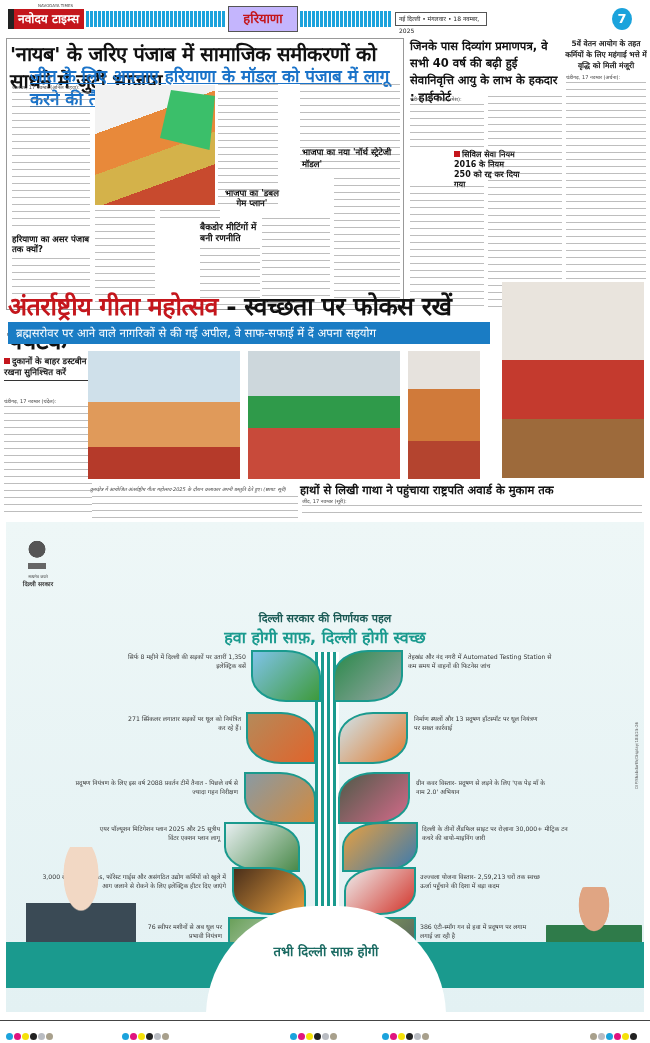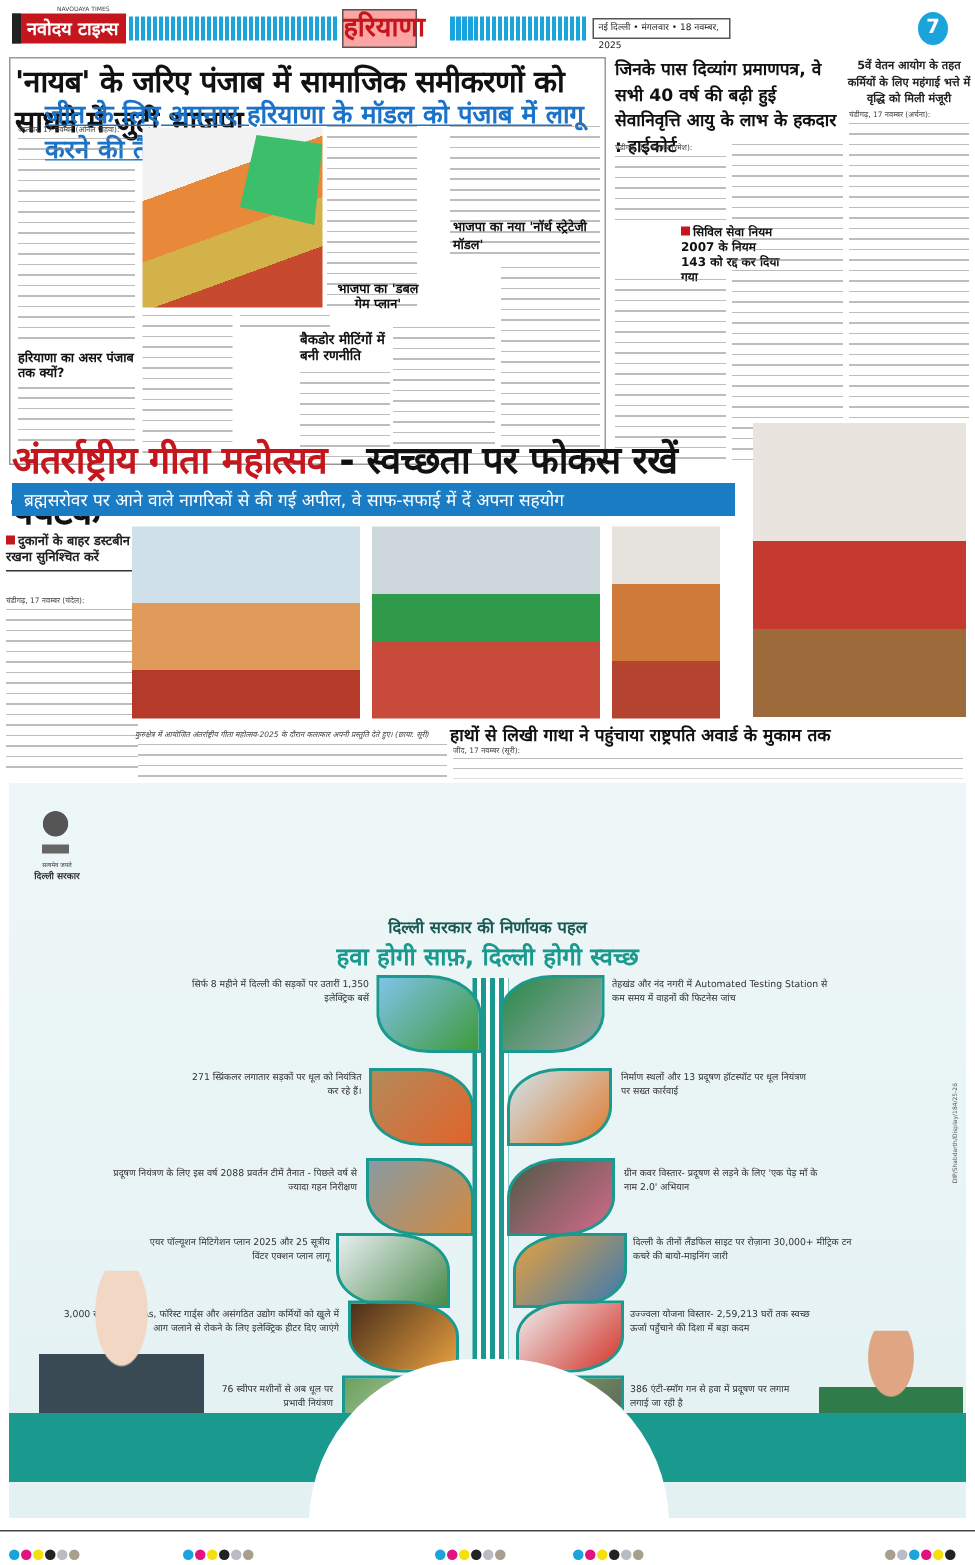--- a/index.html
+++ b/index.html
@@ -2,21 +2,21 @@
 <html><head>
 <meta charset="utf-8">
 <style>
 *{box-sizing:border-box;margin:0;padding:0}
 body{width:650px;height:1043px;background:#fff;font-family:"DejaVu Sans",sans-serif;position:relative;overflow:hidden;color:#222}
 .abs{position:absolute}
 .masthead{left:0;top:0;width:650px;height:36px}
 .brand-small{left:38px;top:3px;font-size:4px;color:#444}
 .brand{left:8px;top:9px;height:20px;width:76px;background:#c4161c;color:#fff;font-weight:bold;font-size:12px;line-height:20px;padding-left:4px;border-left:6px solid #222}
 .stripes{top:11px;height:16px;background:repeating-linear-gradient(90deg,#1ba3dc 0 3px,#fff 3px 4px)}
-.section-tab{left:228px;top:6px;width:50px;height:26px;border:1px solid #555;background:#fca5a5;font-weight:bold;color:#c4161c;font-size:18px;text-align:center;line-height:24px}
+.section-tab{left:228px;top:6px;width:70px;height:26px;border:1px solid #555;background:#c4b5fd;font-weight:bold;color:#c4161c;font-size:13px;text-align:center;line-height:24px}
 .dateline{left:395px;top:12px;width:92px;height:14px;border:1px solid #555;font-size:6px;line-height:12px;padding-left:3px;background:#fff}
 .pageno{left:612px;top:8px;width:20px;height:22px;border-radius:50%;background:#1ba3dc;color:#fff;font-weight:bold;text-align:center;line-height:22px;font-size:13px}
 .box-main{left:6px;top:38px;width:398px;height:272px;border:1px solid #999}
 .h-main{left:10px;top:40px;width:392px;font-size:20px;font-weight:bold;color:#111;letter-spacing:-0.3px}
 .sub-main{left:30px;top:64px;width:360px;font-size:17px;font-weight:bold;color:#1a73c9;text-decoration:underline}
 .col{font-size:5px;line-height:7.2px;color:#444;text-align:justify}
 .txtfill{background:repeating-linear-gradient(180deg,#888 0 1px,transparent 1px 7px);opacity:.55}
 .photo{background:linear-gradient(135deg,#f6a24a,#c87a3d 40%,#2fa54a 70%,#eee)}
 .sub-h{font-weight:bold;color:#111}
 .h-right1{left:410px;top:38px;width:150px;font-size:11.5px;font-weight:bold;line-height:17px;color:#111}
@@ -80,21 +80,21 @@
 <div class="abs txtfill" style="left:218px;top:84px;width:60px;height:120px"></div>
 <div class="abs sub-h" style="left:222px;top:188px;width:60px;font-size:8.5px;line-height:10px;text-align:center">भाजपा का 'डबल गेम प्लान'</div>
 <div class="abs txtfill" style="left:262px;top:218px;width:68px;height:88px"></div>
 <div class="abs txtfill" style="left:300px;top:84px;width:100px;height:90px"></div>
 <div class="abs sub-h" style="left:302px;top:146px;width:100px;font-size:8.5px;line-height:12px;text-align:left">भाजपा का नया 'नॉर्थ स्ट्रेटेजी मॉडल'</div>
 <div class="abs txtfill" style="left:334px;top:178px;width:66px;height:128px"></div>
 
 <div class="abs h-right1">जिनके पास दिव्यांग प्रमाणपत्र, वे सभी 40 वर्ष की बढ़ी हुई सेवानिवृत्ति आयु के लाभ के हकदार : हाईकोर्ट</div>
 <div class="abs col" style="left:410px;top:96px;width:70px">चंडीगढ़, 17 नवम्बर (रमेश):</div>
 <div class="abs txtfill" style="left:410px;top:104px;width:74px;height:48px"></div>
-<div class="abs sub-h" style="left:454px;top:150px;width:68px;font-size:8px;line-height:10px"><span class="red-bullet"></span><span>सिविल सेवा नियम 2007 के नियम 143 को रद्द कर दिया गया</span></div>
+<div class="abs sub-h" style="left:454px;top:150px;width:68px;font-size:8px;line-height:10px"><span class="red-bullet"></span><span>सिविल सेवा नियम 2016 के नियम 250 को रद्द कर दिया गया</span></div>
 <div class="abs txtfill" style="left:410px;top:186px;width:74px;height:124px"></div>
 <div class="abs txtfill" style="left:488px;top:96px;width:74px;height:214px"></div>
 
 <div class="abs h-right2">5वें वेतन आयोग के तहत कर्मियों के लिए महंगाई भत्ते में वृद्धि को मिली मंजूरी</div>
 <div class="abs col" style="left:566px;top:74px;width:80px">चंडीगढ़, 17 नवम्बर (अर्चना):</div>
 <div class="abs txtfill" style="left:566px;top:82px;width:80px;height:200px"></div>
 
 <div class="abs gita-title"><span class="red">अंतर्राष्ट्रीय गीता महोत्सव</span><span> - स्वच्छता पर फोकस रखें पर्यटक</span></div>
 <div class="abs gita-bar">ब्रह्मसरोवर पर आने वाले नागरिकों से की गई अपील, वे साफ-सफाई में दें अपना सहयोग</div>
 <div class="abs photo" style="left:502px;top:282px;width:142px;height:196px;background:linear-gradient(180deg,#e9e4dd 0 40%,#c43a2e 40% 70%,#9d6a3b 70%)"></div>
@@ -146,20 +146,21 @@
   <div class="abs pt" style="left:410px;top:256px;width:130px">ग्रीन कवर विस्तार- प्रदूषण से लड़ने के लिए 'एक पेड़ माँ के नाम 2.0' अभियान</div>
   <div class="abs pt" style="left:416px;top:302px;width:150px">दिल्ली के तीनों लैंडफिल साइट पर रोज़ाना 30,000+ मीट्रिक टन कचरे की बायो-माइनिंग जारी</div>
   <div class="abs pt" style="left:414px;top:350px;width:130px">उज्ज्वला योजना विस्तार- 2,59,213 घरों तक स्वच्छ ऊर्जा पहुँचाने की दिशा में बड़ा कदम</div>
   <div class="abs pt" style="left:414px;top:400px;width:120px">386 एंटी-स्मॉग गन से हवा में प्रदूषण पर लगाम लगाई जा रही है</div>
 
   <div class="abs person-l"></div>
   <div class="abs person-r"></div>
 
   <div class="abs base-band"></div>
   <div class="abs dome"></div>
+  <div class="abs slogan2">तभी दिल्ली साफ़ होगी</div>
   <div class="abs dip">DIP/Shabdarth/Display/184/25-26</div>
 </div>
 
 <div class="abs regmarks">
   <div class="abs" style="left:6px;top:4px">
     <span class="dot" style="background:#1ba3dc"></span><span class="dot" style="background:#e0147f"></span><span class="dot" style="background:#f5e10a"></span><span class="dot" style="background:#222"></span><span class="dot" style="background:#b9bcc2"></span><span class="dot" style="background:#a8a08c"></span>
   </div>
   <div class="abs" style="left:122px;top:4px">
     <span class="dot" style="background:#1ba3dc"></span><span class="dot" style="background:#e0147f"></span><span class="dot" style="background:#f5e10a"></span><span class="dot" style="background:#222"></span><span class="dot" style="background:#b9bcc2"></span><span class="dot" style="background:#a8a08c"></span>
   </div>

